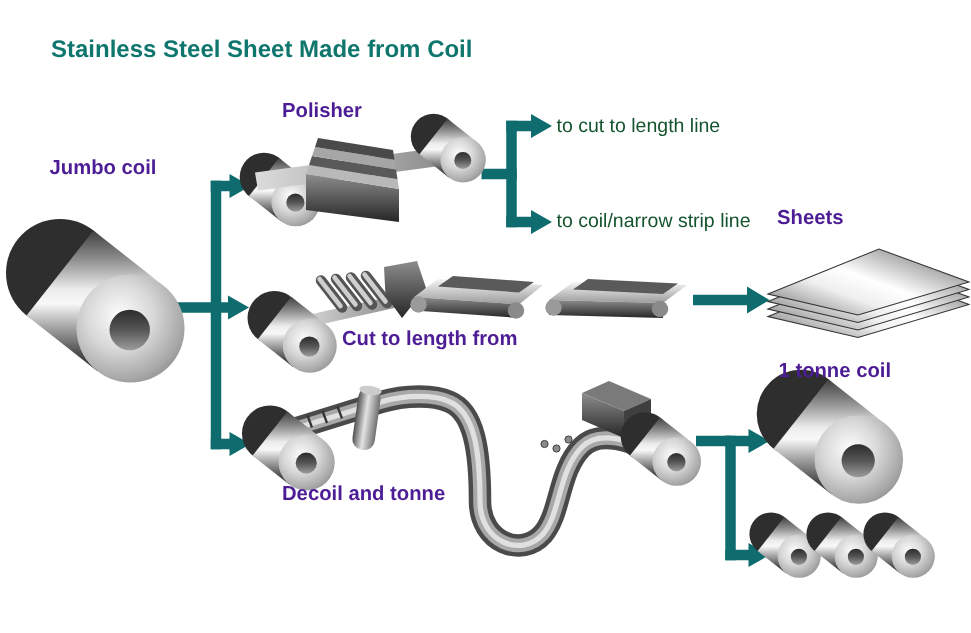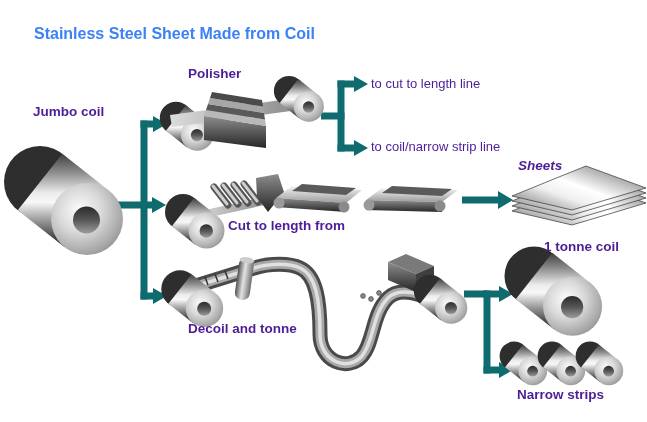--- a/index.html
+++ b/index.html
@@ -2,30 +2,30 @@
 <html><head>
 <meta charset="utf-8">
 <style>
   html,body{margin:0;padding:0;background:#ffffff;}
   #stage{
     position:relative;width:647px;height:422px;background:#ffffff;overflow:hidden;
     font-family:"Liberation Sans", sans-serif;
   }
   #artwork{position:absolute;left:0;top:0;width:647px;height:422px;}
   .lbl{position:absolute;white-space:nowrap;color:#4c1d95;font-weight:bold;font-size:13.5px;}
-  .note{position:absolute;white-space:nowrap;color:#4c1d95;font-weight:normal;font-size:13px;}
-  #title{position:absolute;left:34px;top:25px;color:#3b82f6;font-weight:bold;font-size:16px;white-space:nowrap;}
+  .note{position:absolute;white-space:nowrap;color:#14532d;font-weight:normal;font-size:13px;}
+  #title{position:absolute;left:34px;top:25px;color:#0f766e;font-weight:bold;font-size:16px;white-space:nowrap;}
   #lbl-jumbo{left:33px;top:104px;}
   #lbl-polisher{left:188px;top:66px;}
   #note-cut{left:371px;top:76px;}
   #note-coil{left:371px;top:139px;}
   #lbl-ctl{left:228px;top:218px;}
-  #lbl-sheets{left:518px;top:158px;font-style:italic;}
+  #lbl-sheets{left:518px;top:137px;}
   #lbl-decoil{left:188px;top:321px;}
-  #lbl-tonne{left:519px;top:239px;margin-left:25px;}
+  #lbl-tonne{left:519px;top:239px;}
   #lbl-narrow{left:517px;top:387px;}
 </style>
 </head>
 <body>
 
 <div id="stage">
 
   <svg id="artwork" viewBox="0 0 647 422" xmlns="http://www.w3.org/2000/svg">
     <defs>
       <linearGradient id="gBody" x1="0" y1="0" x2="0" y2="1">
@@ -213,14 +213,13 @@
 
   <div id="title">Stainless Steel Sheet Made from Coil</div>
   <div class="lbl" id="lbl-jumbo">Jumbo coil</div>
   <div class="lbl" id="lbl-polisher">Polisher</div>
   <div class="note" id="note-cut">to cut to length line</div>
   <div class="note" id="note-coil">to coil/narrow strip line</div>
   <div class="lbl" id="lbl-ctl">Cut to length from</div>
   <div class="lbl" id="lbl-sheets">Sheets</div>
   <div class="lbl" id="lbl-decoil">Decoil and tonne</div>
   <div class="lbl" id="lbl-tonne">1 tonne coil</div>
-  <div class="lbl" id="lbl-narrow">Narrow strips</div>
 </div>
 
 </body></html>

